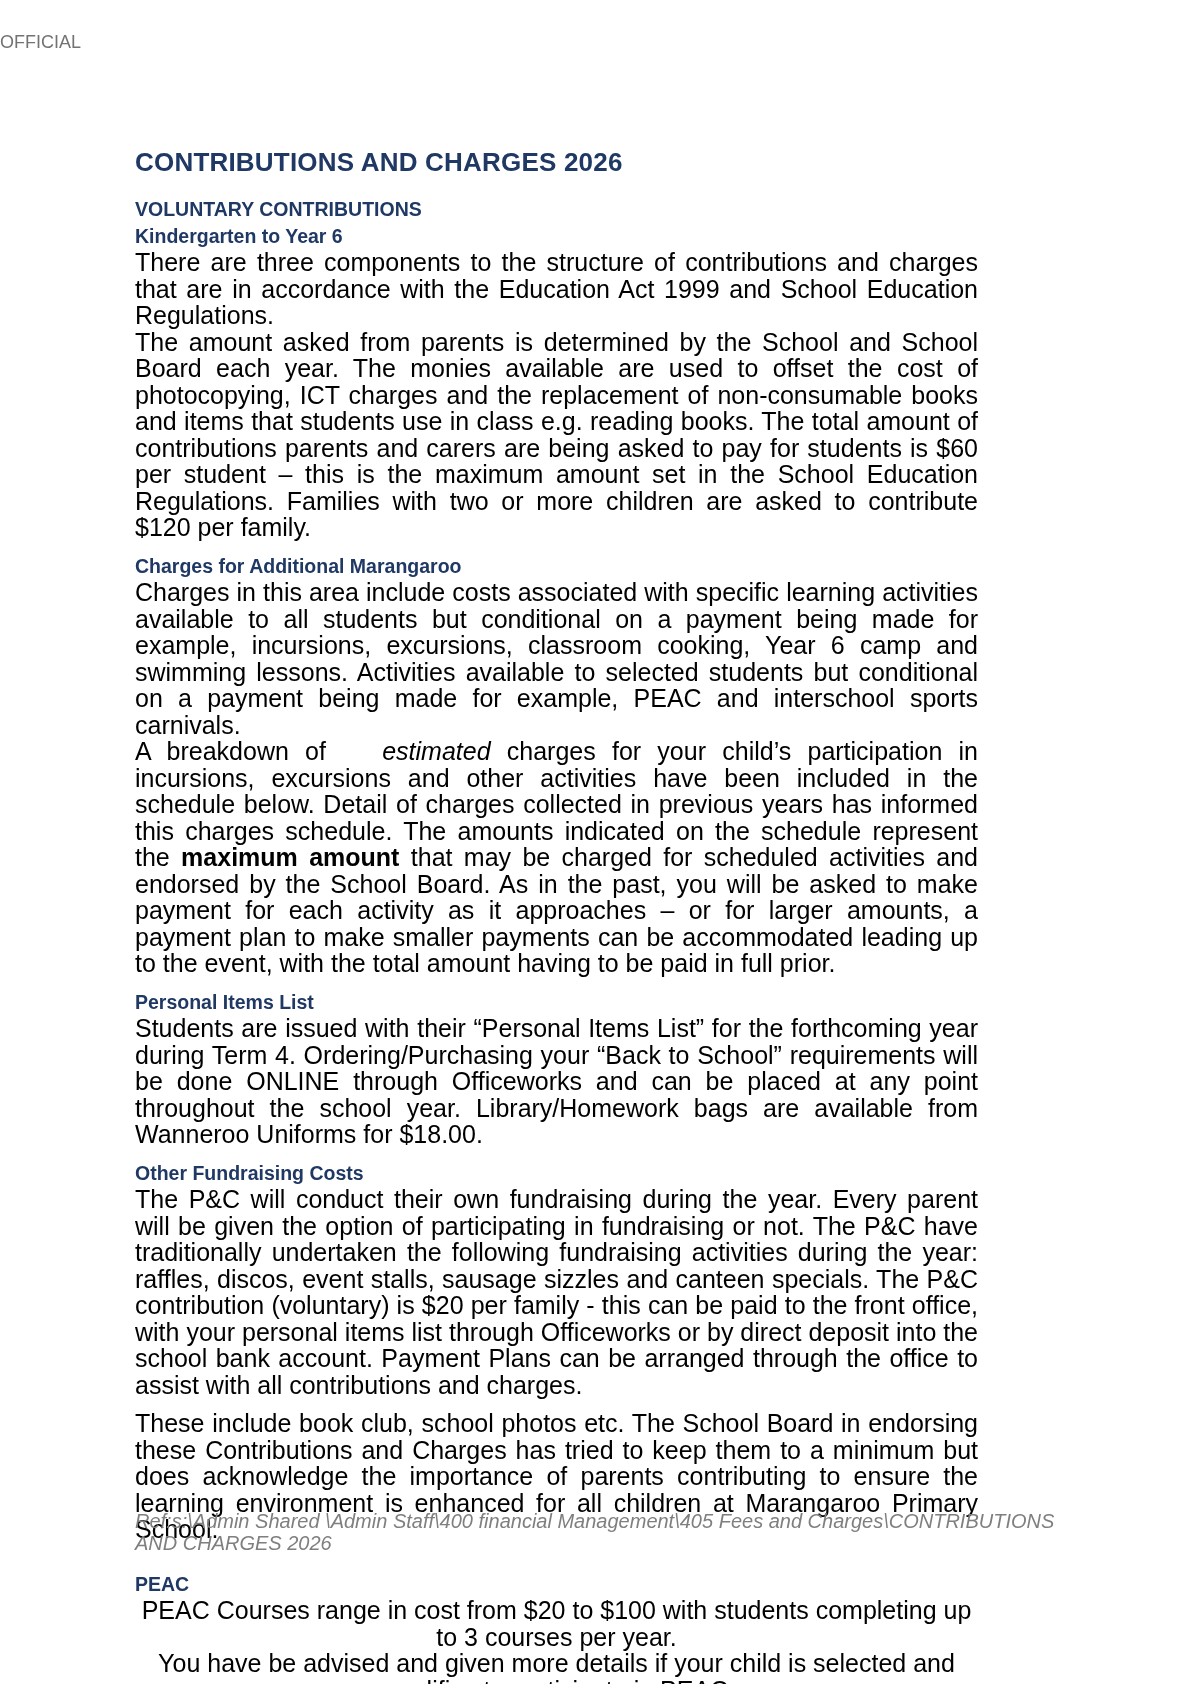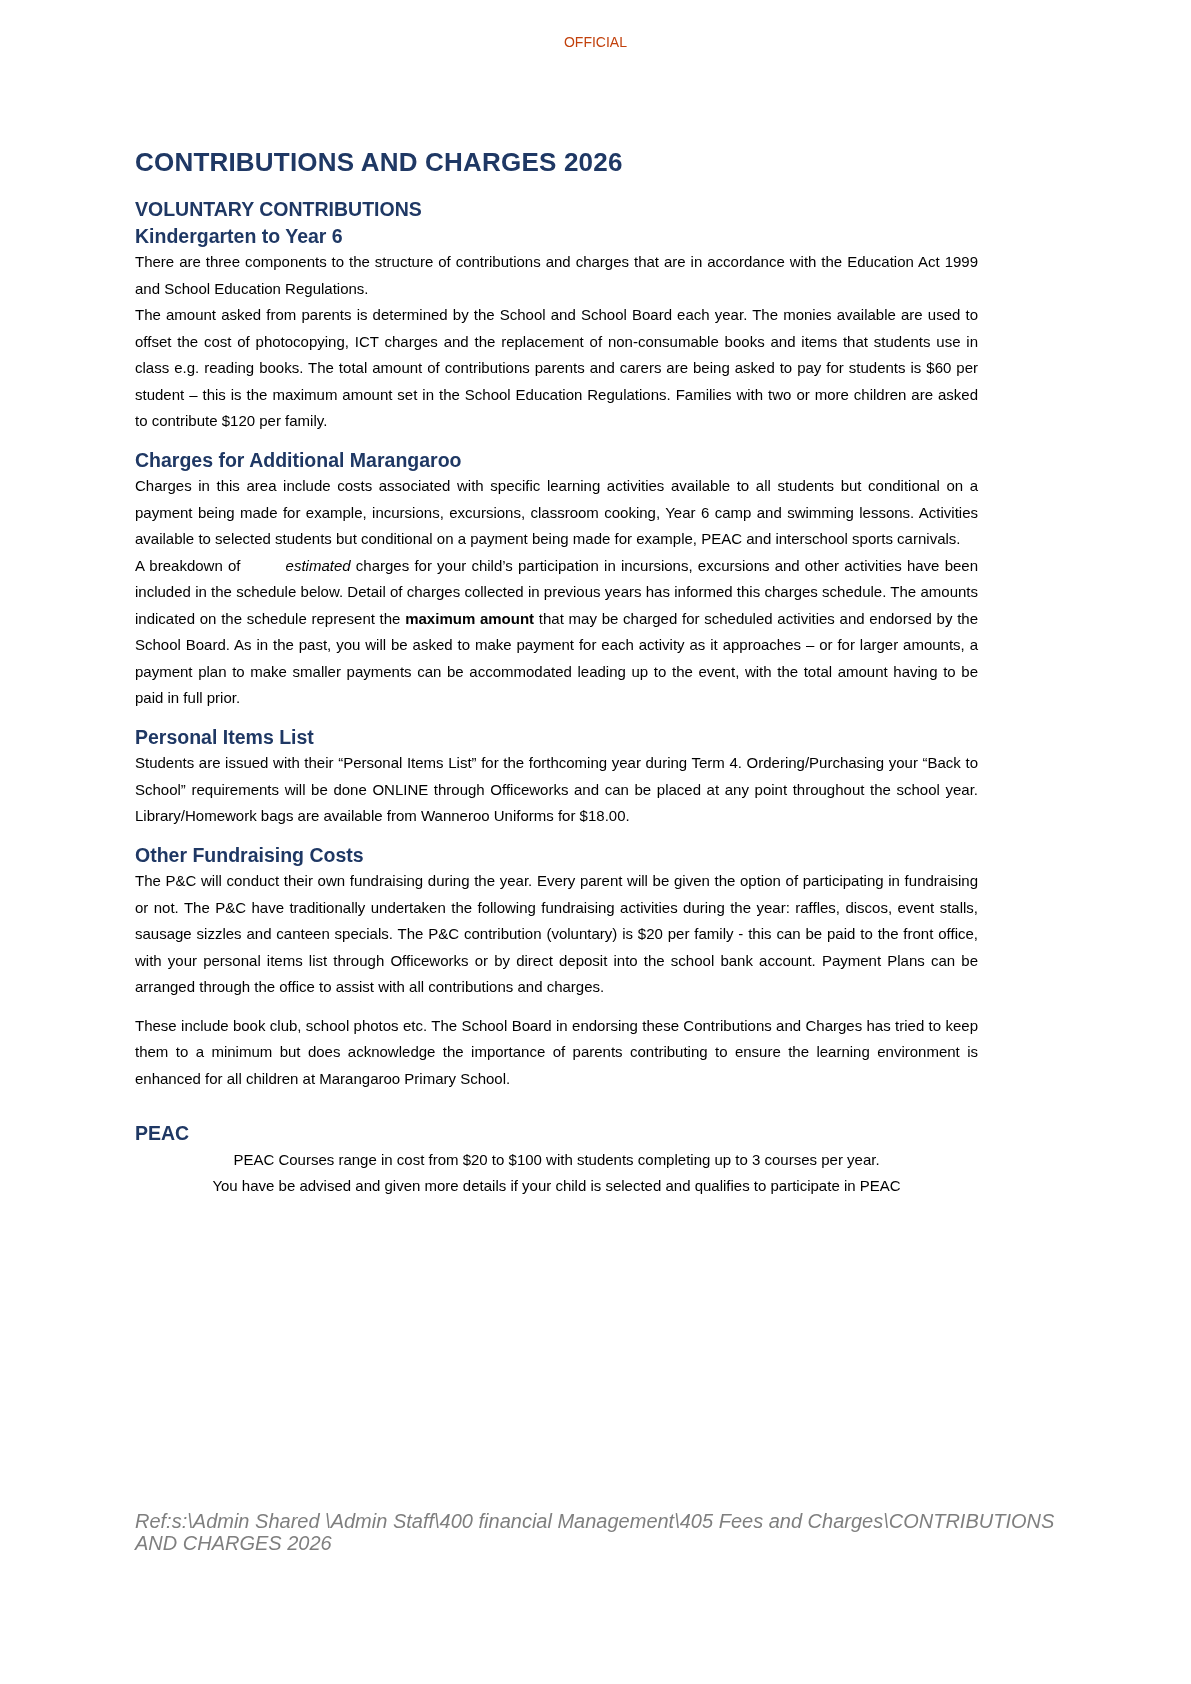--- a/index.html
+++ b/index.html
@@ -14,24 +14,23 @@
     background: #ffffff;
     font-family: "Liberation Sans", "DejaVu Sans", sans-serif;
     color: #000000;
     overflow: hidden;
   }
   .classification {
     position: absolute;
     top: 30px;
     left: 0;
     width: 100%;
-    text-align: center;
-    font-size: 14px;
+    font-size: 18px;
     line-height: 24px;
-    color: #c2410c;
+    color: #737373;
   }
   .content {
     position: absolute;
     top: 146px;
     left: 135px;
     width: 843px;
   }
   .doc-title {
     color: #1F3864;
     font-size: 26px;
@@ -48,21 +47,21 @@
   }
   .sec-heading,
   .sub-heading {
     color: #1F3864;
     font-size: 19.5px;
     line-height: 26.5px;
     font-weight: bold;
     margin: 0;
   }
   p.body {
-    font-size: 15px;
+    font-size: 25px;
     line-height: 26.5px;
     margin: 0;
     text-align: justify;
   }
   p.body.left {
     text-align: center;
   }
   .italic { font-style: italic; margin-left: 40px; }
   .bold   { font-weight: bold; }
   .footer {

